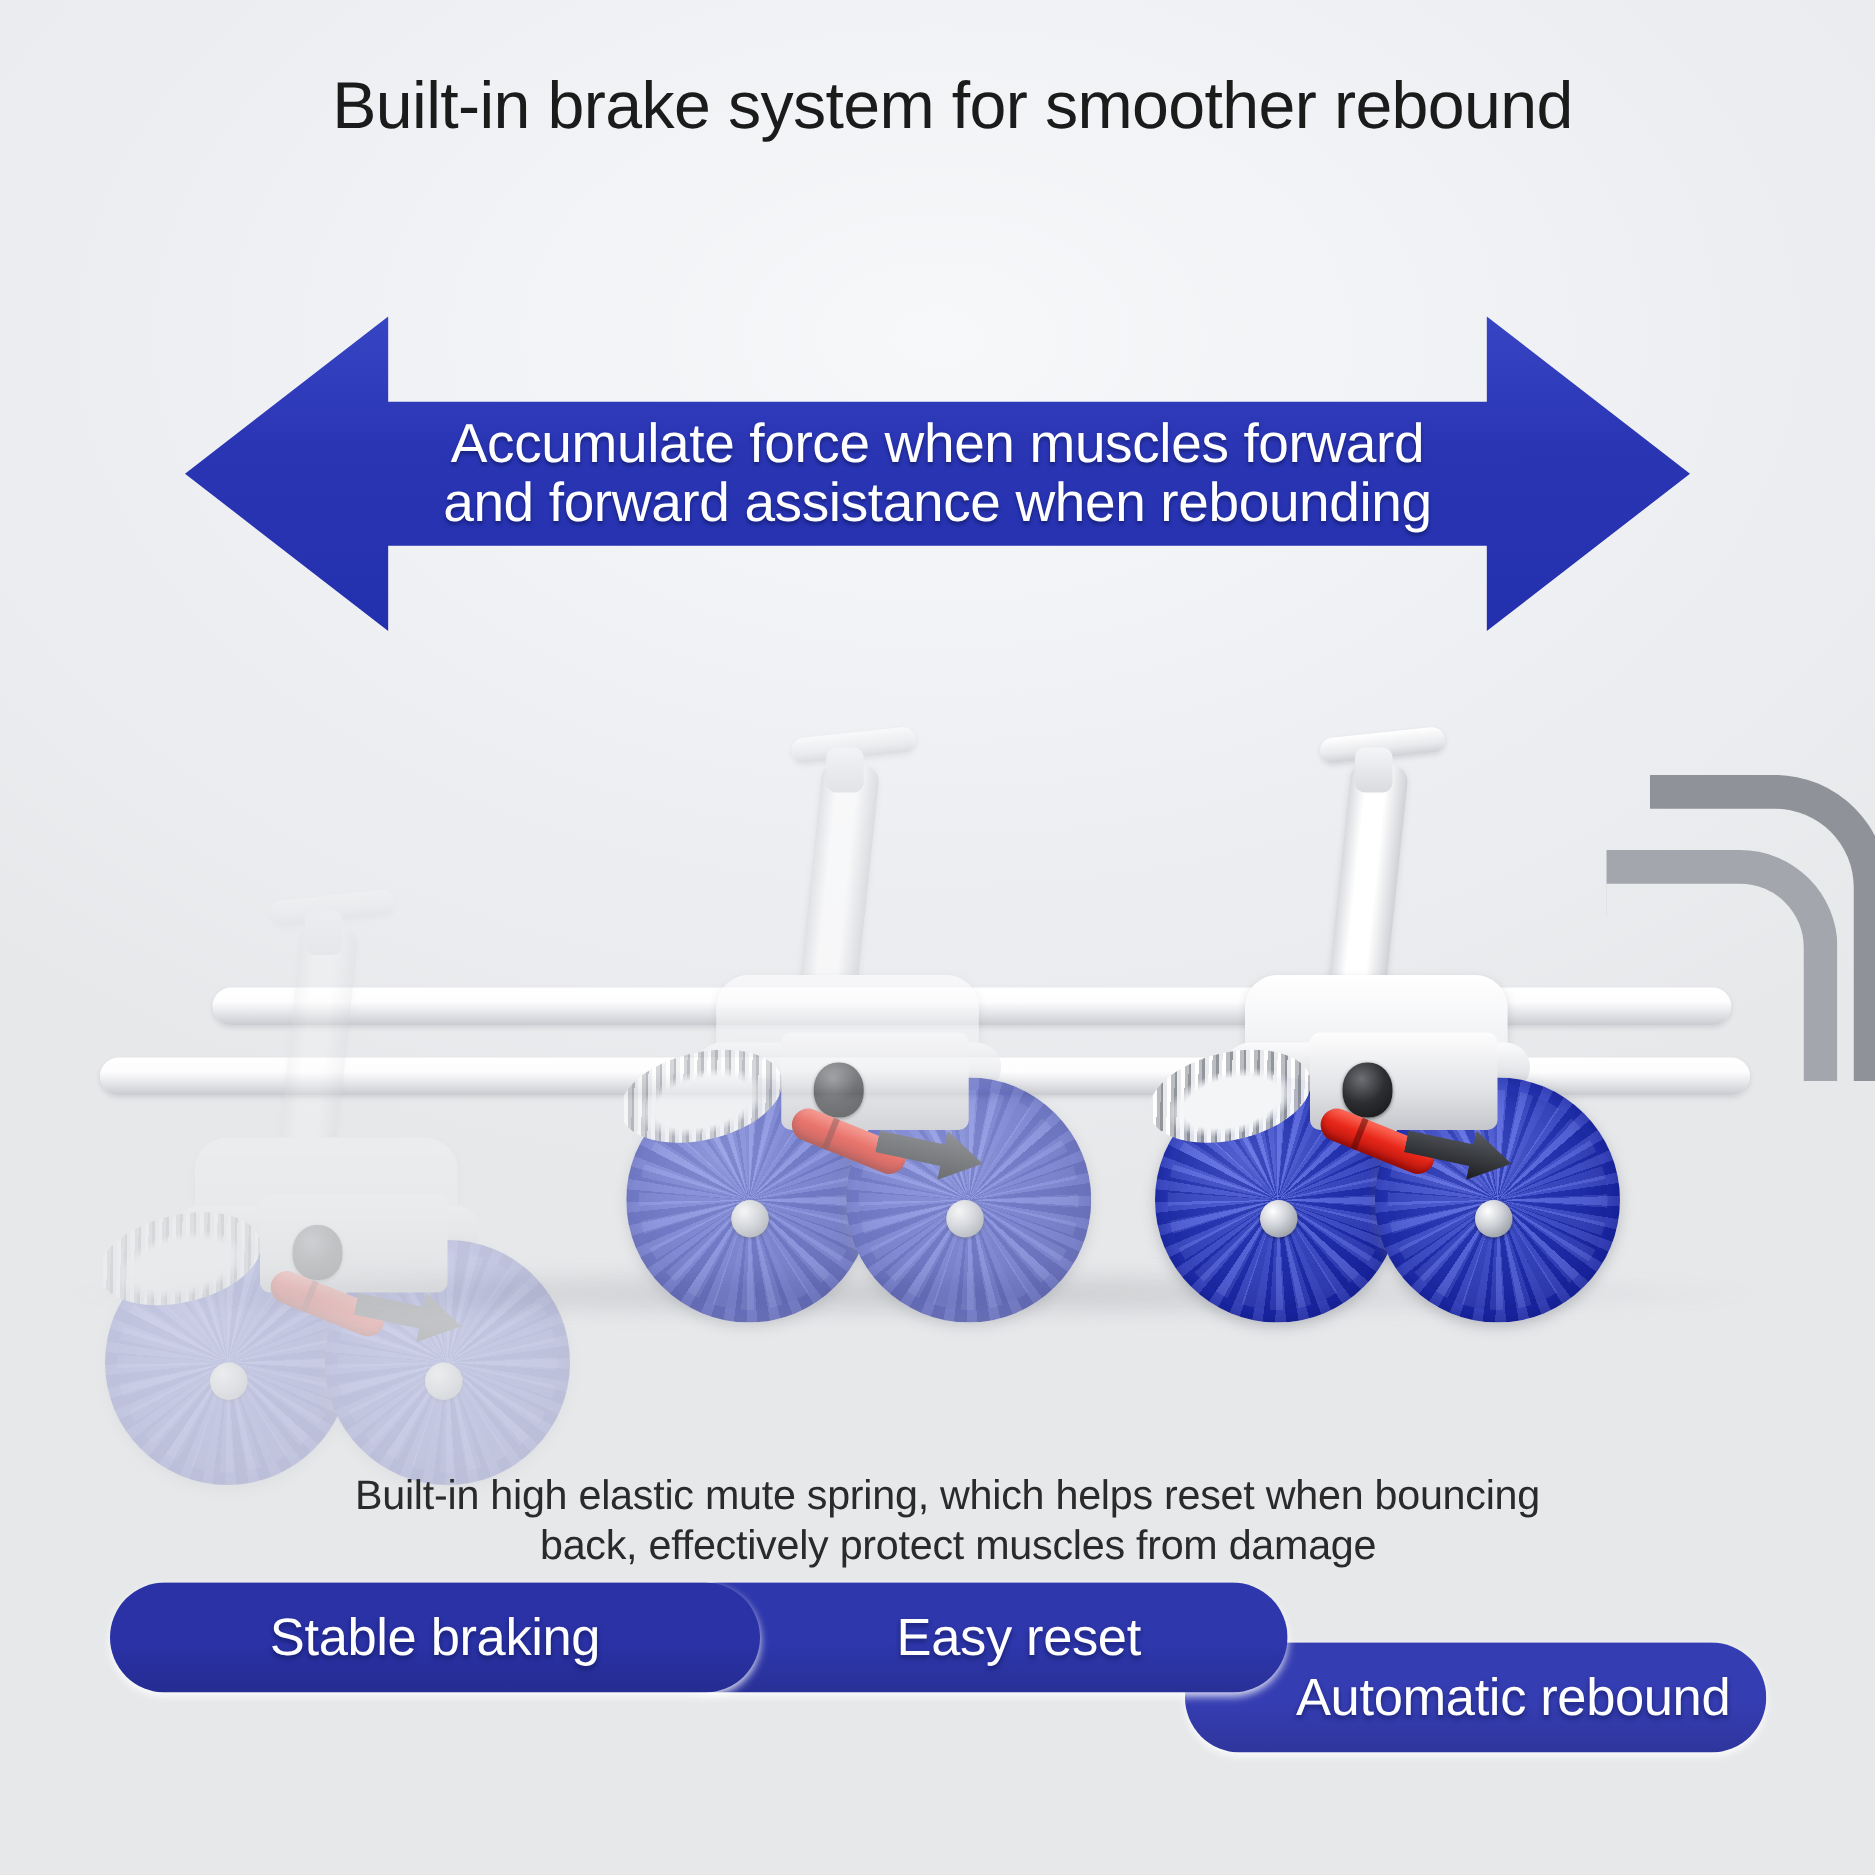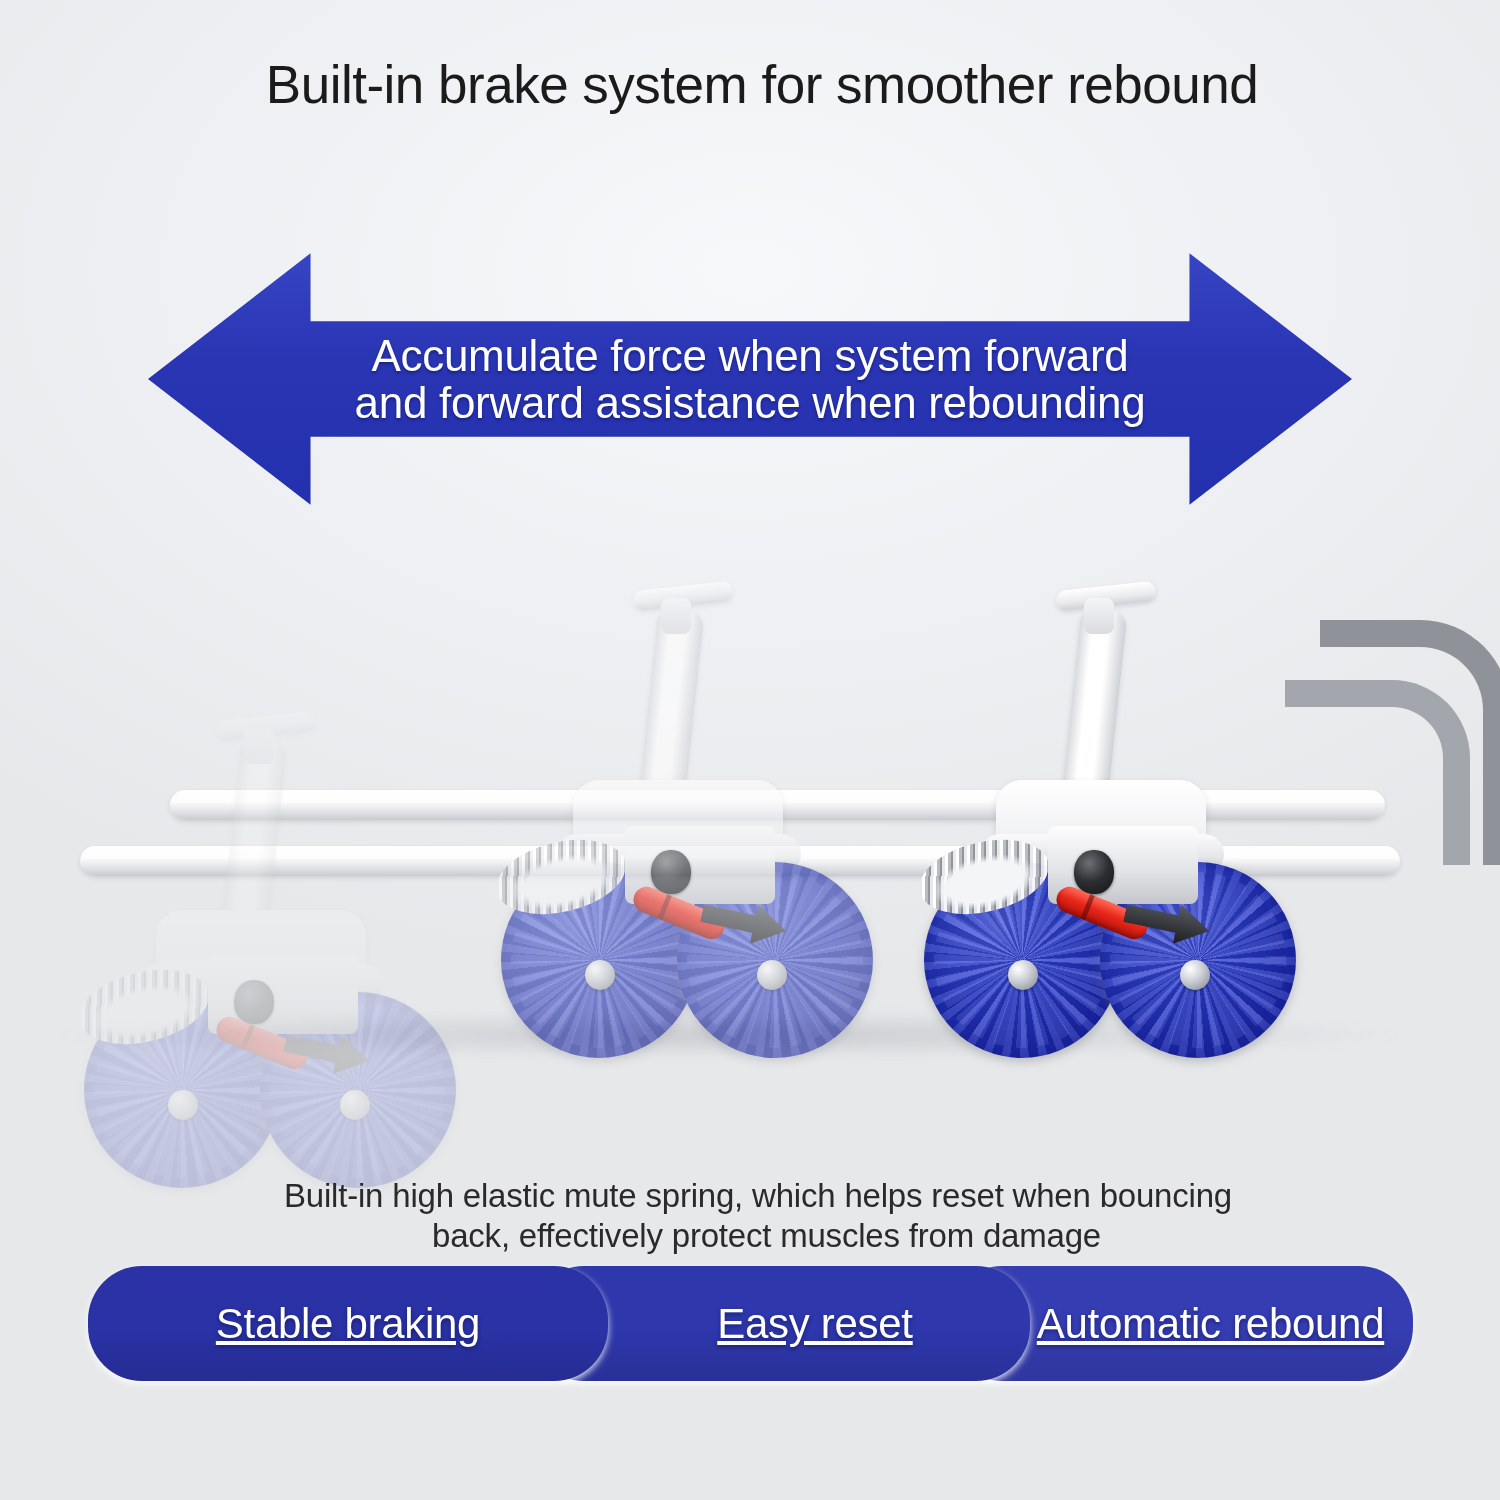--- a/index.html
+++ b/index.html
@@ -251,46 +251,45 @@
     font-weight:400;
     letter-spacing:-0.2px;
   }
   .caption .c2{display:block;margin-left:17px;}
 
   
   .pillbar{
     position:absolute;left:88px;top:1266px;width:1325px;height:108px;
   }
   .pill{
-    position:absolute;top:0;height:115px;
+    position:absolute;top:0;height:88px;
     border-radius:54px;
     display:flex;align-items:center;justify-content:center;
     color:#ffffff;
     font-size:42px;
     letter-spacing:-0.3px;
     text-shadow:0 2px 4px rgba(8,14,70,.55);
     box-shadow:0 3px 7px rgba(255,255,255,.85);
     box-sizing:border-box;
-    text-decoration:underline;
   }
   .pill-1{left:0;width:520px;z-index:3;}
   .pill-2{left:442px;width:500px;z-index:2;padding-left:70px;}
   .pill-3{left:860px;width:465px;z-index:1;padding-left:60px;}
 </style>
 </head>
 <body>
 
 <div class="page">
 
   <div class="title" style="color: rgb(27, 27, 27); padding-left: 24px;">Built-in brake system for smoother rebound</div>
 
   <div class="arrow-wrap">
     <div class="arrow-shape" style="background: linear-gradient(rgb(55, 70, 196) 0%, rgb(42, 53, 180) 42%, rgb(35, 48, 173) 100%);"></div>
     <div class="arrow-text">
-      <span>Accumulate force when system forward</span>
+      <span>Accumulate force when muscles forward</span>
       <span class="l2">and forward assistance when rebounding</span>
     </div>
   </div>
 
   <div class="scene">
 
     <div class="ground-shadow"></div>
 
     <div class="rail r-top"></div>
     <div class="rail r-bot"></div>
@@ -353,21 +352,21 @@
     </div>
 
   </div>
 
   <div class="caption">
     <span>Built-in high elastic mute spring, which helps reset when bouncing</span>
     <span class="c2">back, effectively protect muscles from damage</span>
   </div>
 
   <div class="pillbar">
-    <div class="pill pill-3" style="background: linear-gradient(rgb(53, 61, 178) 0%, rgb(53, 61, 178) 55%, rgba(0, 0, 0, 0.12) 100%), rgb(53, 61, 178);">
+    <div class="pill pill-3" style="background: linear-gradient(rgb(53, 61, 178) 0%, rgb(53, 61, 178) 55%, rgba(0, 0, 0, 0.12) 100%), rgb(53, 61, 178); margin-top: 48px;">
       <span>Automatic rebound</span>
     </div>
     <div class="pill pill-2" style="background: linear-gradient(rgb(46, 55, 172) 0%, rgb(46, 55, 172) 55%, rgba(0, 0, 0, 0.12) 100%), rgb(46, 55, 172);">
       <span>Easy reset</span>
     </div>
     <div class="pill pill-1" style="background: linear-gradient(rgb(42, 50, 166) 0%, rgb(42, 50, 166) 55%, rgba(0, 0, 0, 0.12) 100%), rgb(42, 50, 166);">
       <span>Stable braking</span>
     </div>
   </div>
 

